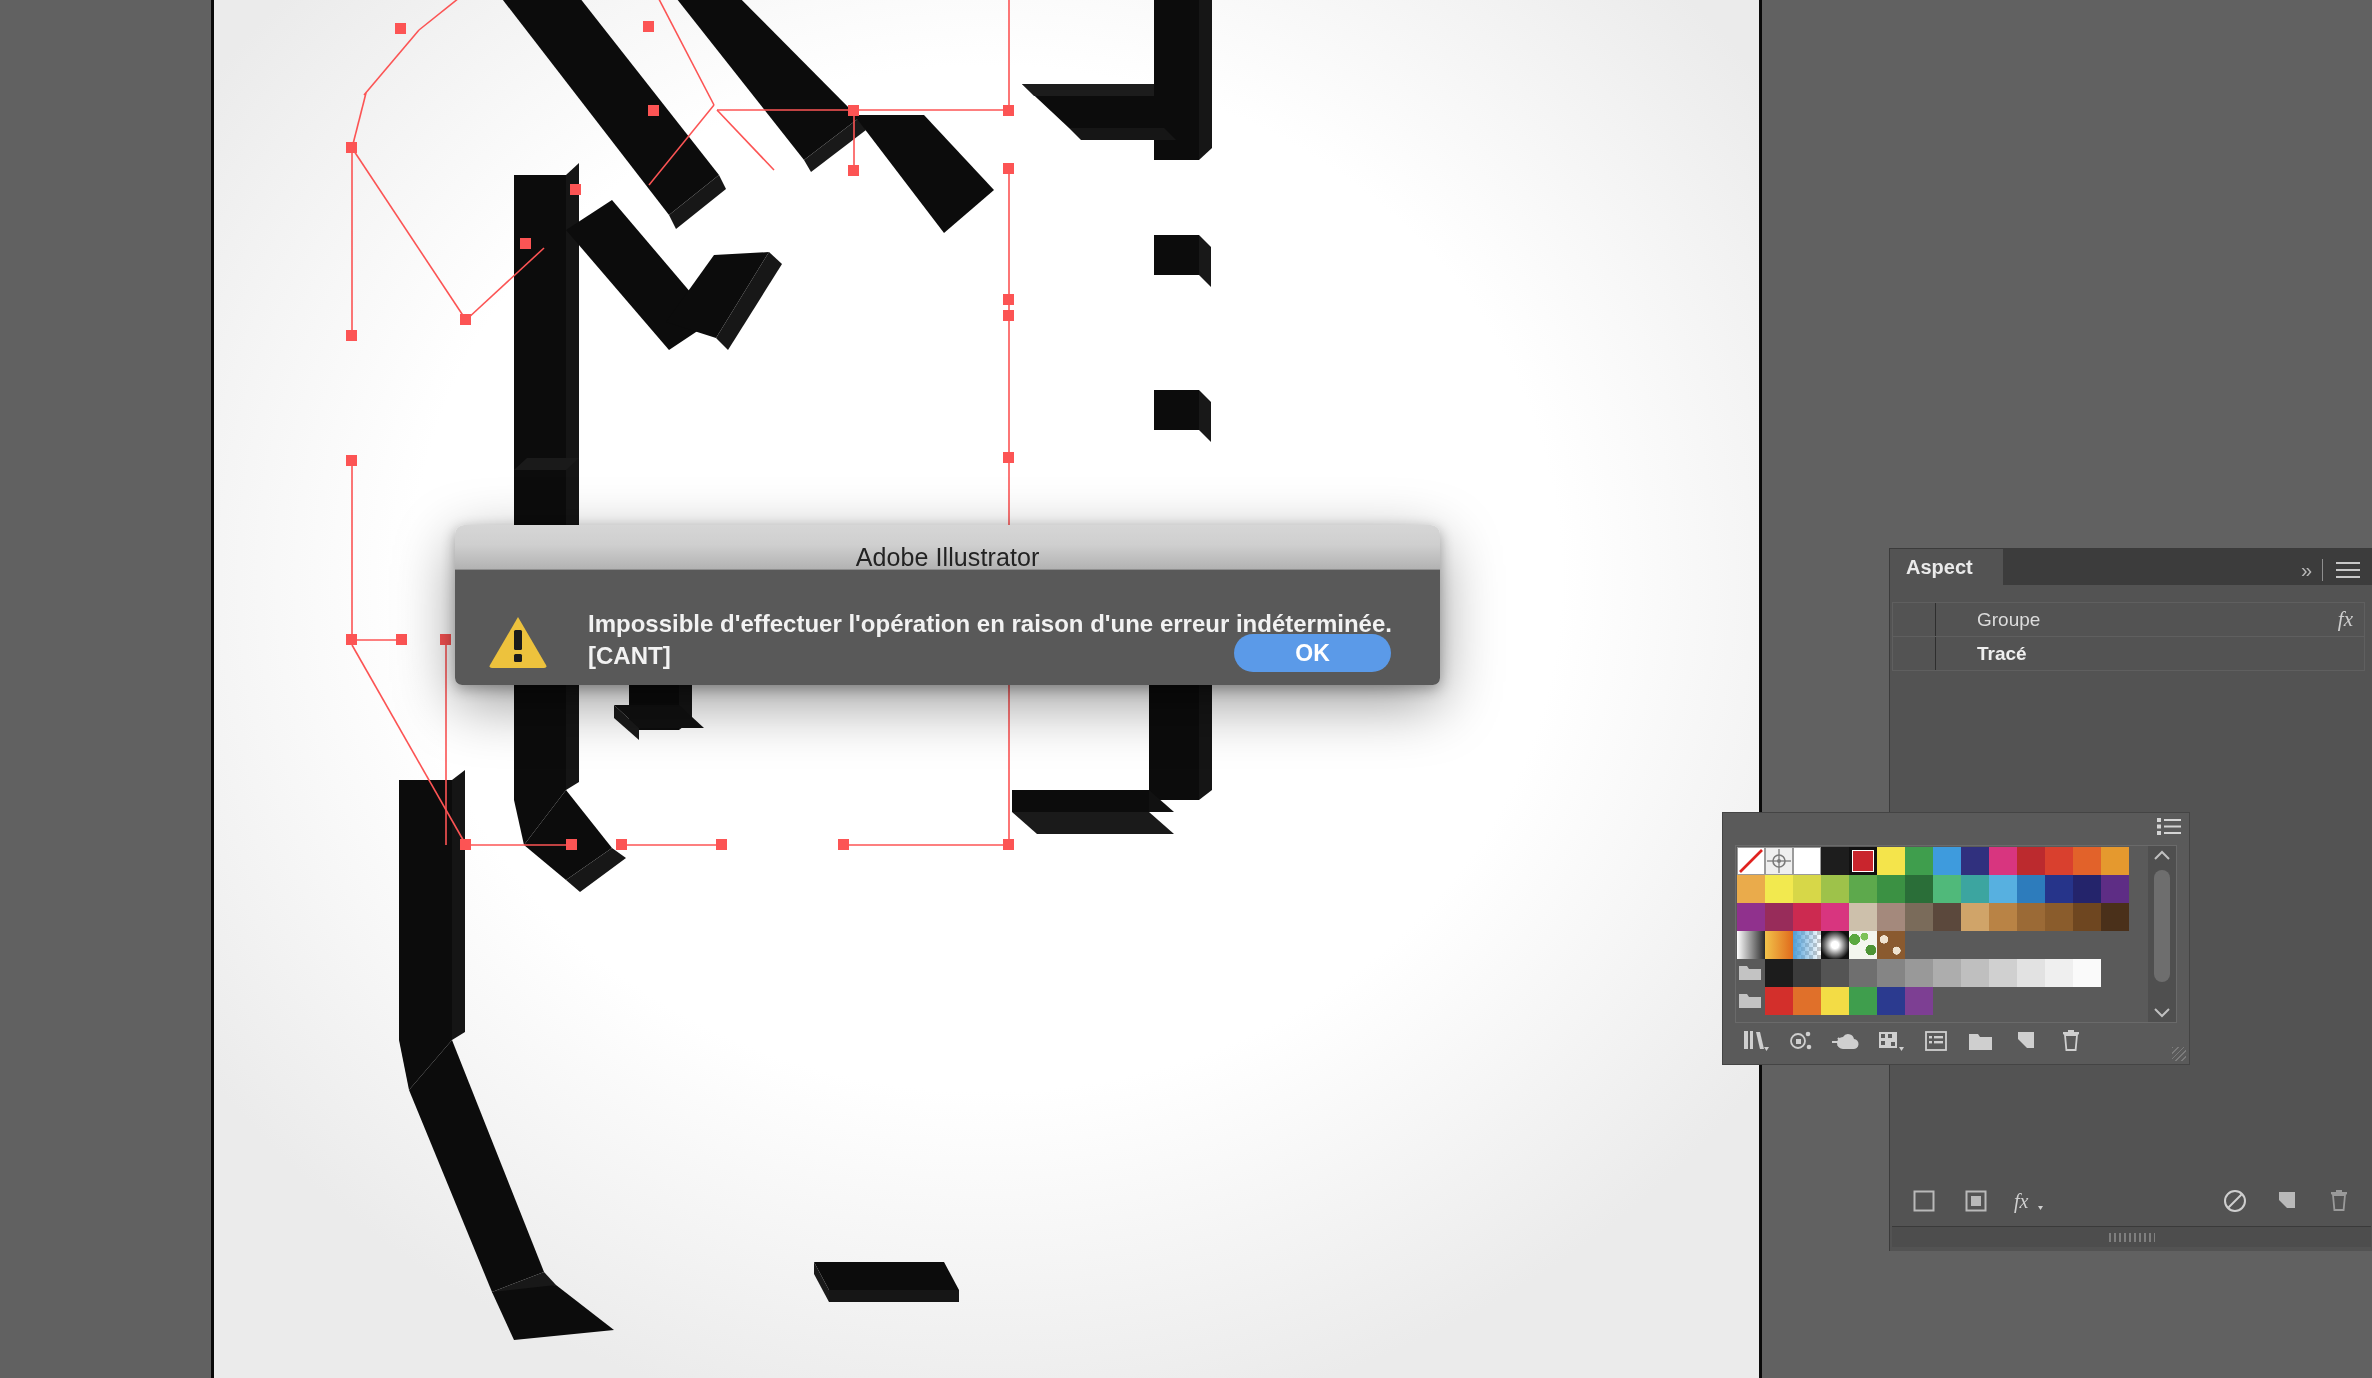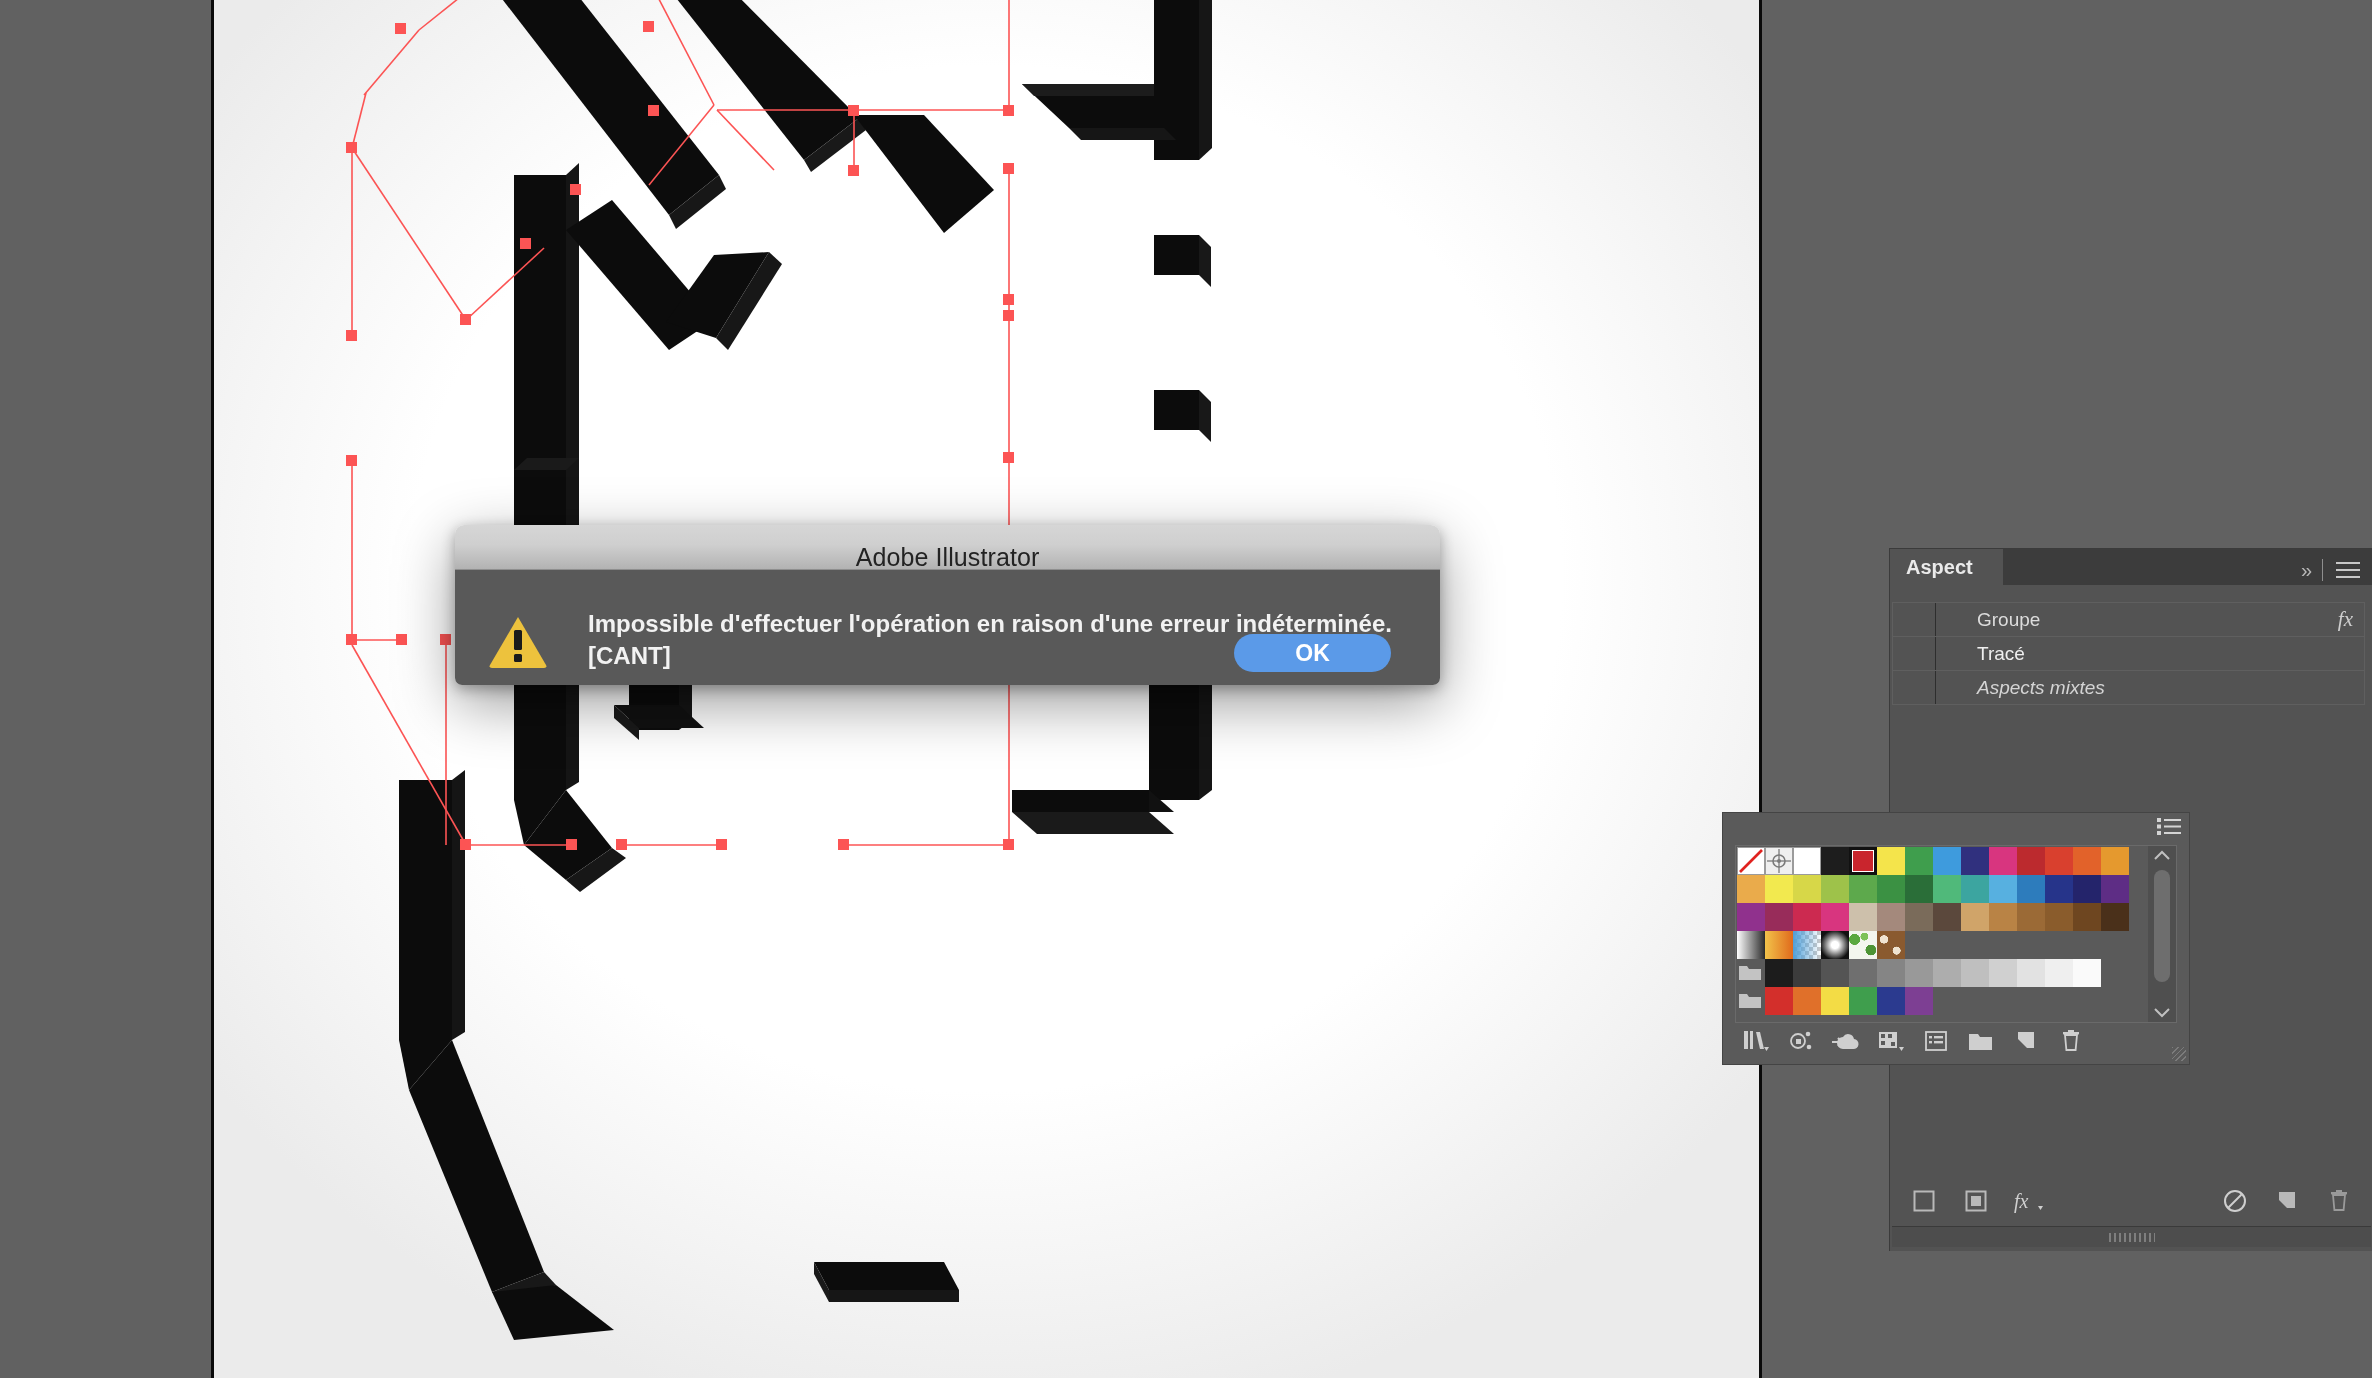--- a/index.html
+++ b/index.html
@@ -45,21 +45,21 @@
   .vsep{width:1px;height:22px;background:#8e8e8e;}
   .hamb{width:24px;height:16px;display:flex;flex-direction:column;justify-content:space-between;}
   .hamb i{display:block;height:2px;background:#c8c8c8;}
 
   #aspect-list{position:absolute;left:2px;top:53px;right:8px;
      border:1px solid #5f5f5f;border-bottom:none;}
   .arow{height:33px;border-bottom:1px solid #5f5f5f;position:relative;display:flex;align-items:center;}
   .arow .eyecol{width:42px;height:100%;display:flex;align-items:center;justify-content:center;
      border-right:1px solid #2e2e2e;}
   .arow .lbl{position:absolute;left:84px;color:#dcdcdc;font-size:19px;}
-  .arow .lbl.bold{font-weight:400;color:#efefef;}
+  .arow .lbl.bold{font-weight:700;color:#efefef;}
   .arow .lbl.ital{font-style:italic;color:#d4d4d4;}
   .arow .val{position:absolute;left:192px;color:#e2e2e2;font-size:19px;}
   .arow .fx{position:absolute;right:11px;color:#cfcfcf;font-size:21px;font-style:italic;font-family:"Liberation Serif",serif;}
   .dotunder{border-bottom:2px dotted #b0b0b0;padding-bottom:1px;}
 
   #aspect-bottombar{position:absolute;left:8px;right:8px;bottom:28px;height:44px;
      display:flex;align-items:center;}
   #aspect-bottombar .bi{width:52px;display:flex;align-items:center;justify-content:center;}
   #aspect-grip{position:absolute;left:2px;right:2px;bottom:4px;height:20px;
      background:#4d4d4d;border-top:1px solid #3a3a3a;display:flex;align-items:center;justify-content:center;}
@@ -285,24 +285,20 @@
         <div class="eyecol"></div>
         <span class="lbl">Groupe</span>
         <span class="fx">fx</span>
       </div>
 
       <div class="arow">
         <div class="eyecol"></div>
         <span class="lbl bold">Tracé</span>
       </div>
 
-      <div class="arow">
-        <div class="eyecol"></div>
-        <span class="lbl ital">Aspects mixtes</span>
-      </div>
 
     </div>
 
     <div id="aspect-bottombar">
       <span class="bi">
         <svg width="26" height="26" viewBox="0 0 26 26">
             <rect x="3.5" y="3.5" width="19" height="19" fill="none" stroke="#b9b9b9" stroke-width="2"></rect>
           </svg>
       </span>
       <span class="bi">

